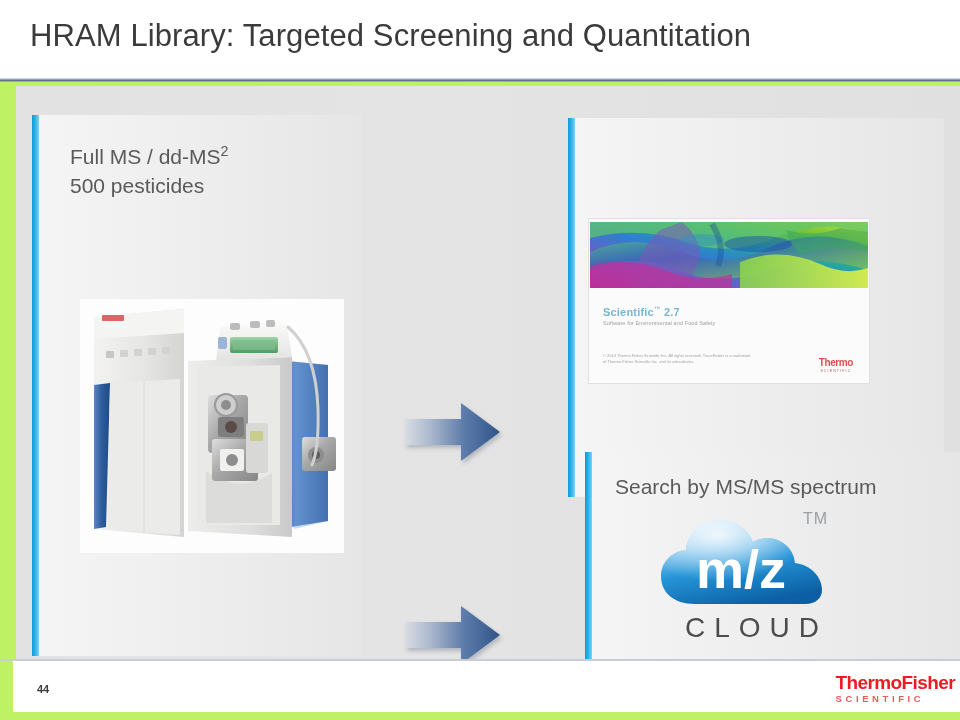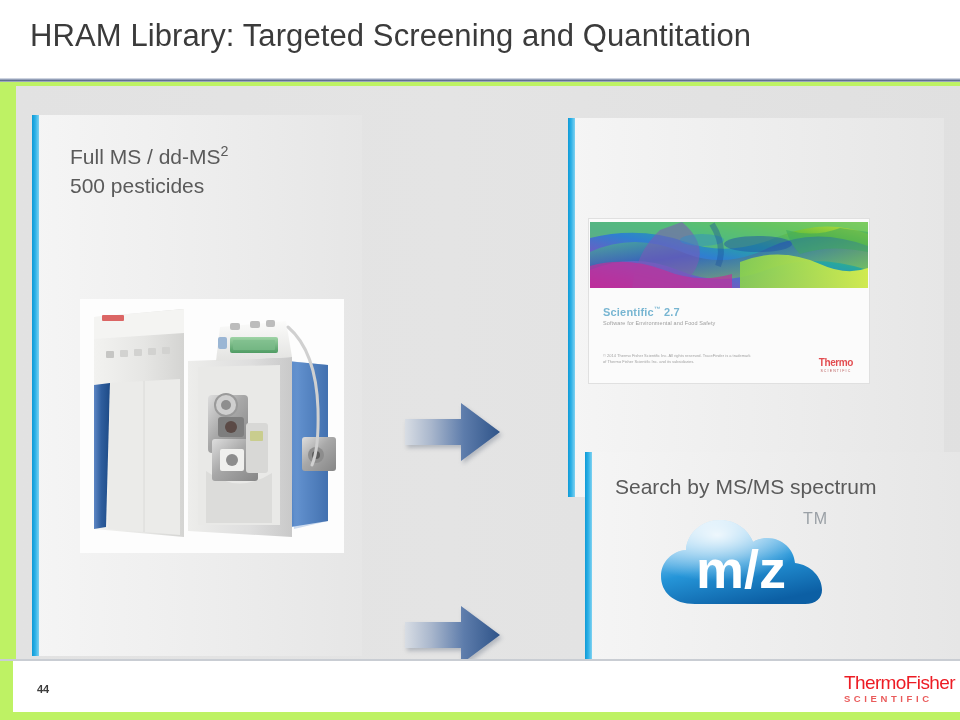--- a/index.html
+++ b/index.html
@@ -230,21 +230,21 @@
   }
   .tf-logo {
     position: absolute;
     right: 18px;
     top: 12px;
     text-align: left;
   }
   .tf-logo .brand {
     display: block;
     font-size: 19px;
-    font-weight: normal;
+    font-weight: bold;
     color: #ed1c24;
     letter-spacing: -0.6px;
     line-height: 19px;
     white-space: nowrap;
   }
   .tf-logo .sci {
     display: block;
     font-size: 9.5px;
     font-weight: bold;
     color: #ea5b5b;
@@ -458,20 +458,21 @@
                      C78 12 91 21 96 34
                      C100 31 105 30 110 30
                      C125 30 137 41 138 55
                      C154 57 165 69 165 82
                      C165 90 159 96 148 96
                      Z" fill="url(#cloudHi)"></path>
           </g>
           <text x="84" y="80" text-anchor="middle" font-family="'Liberation Sans', sans-serif" font-size="54" font-weight="bold" fill="#ffffff">m/z</text>
         </svg>
         <div class="mz-tm">TM</div>
+        <div class="mz-word">CLOUD</div>
       </div>
     </div>
 
     <svg class="arrow" id="arrow-1" viewBox="0 0 96 62">
       <defs>
         <linearGradient id="arrGrad" x1="0" y1="0" x2="1" y2="0">
           <stop offset="0%" stop-color="#d8dde4"></stop>
           <stop offset="28%" stop-color="#a8b6cc"></stop>
           <stop offset="62%" stop-color="#5d7cab"></stop>
           <stop offset="100%" stop-color="#2f5489"></stop>

